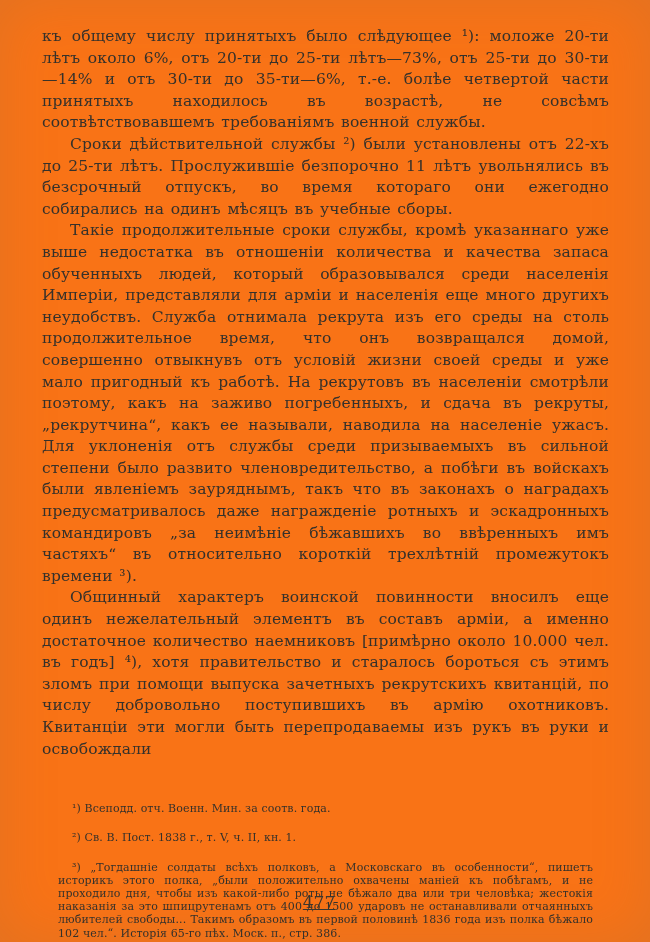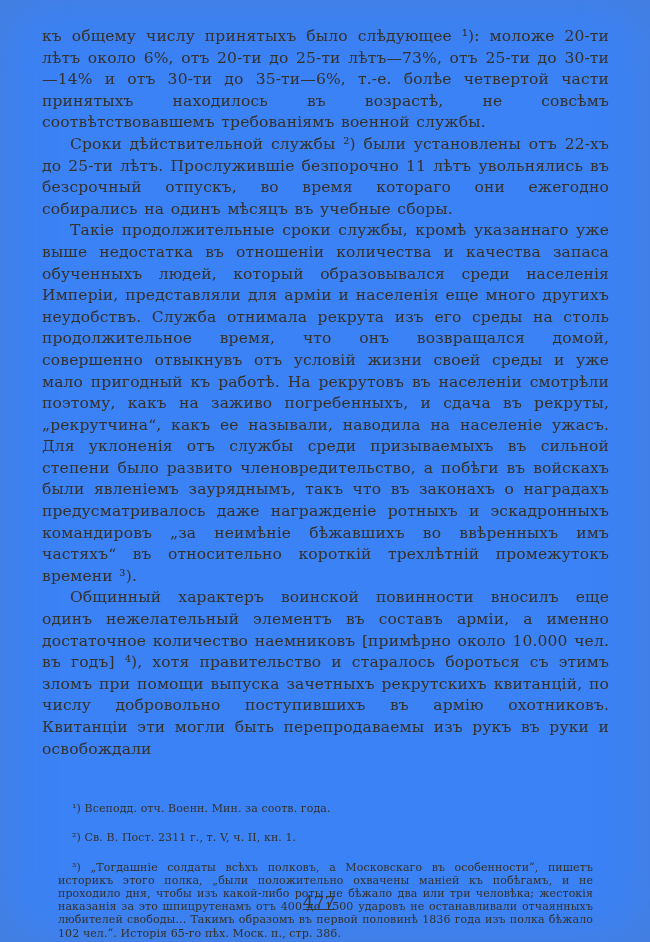--- a/index.html
+++ b/index.html
@@ -5,21 +5,21 @@
   html, body {
     margin: 0;
     padding: 0;
     background: #e8e5de;
   }
   .scan-page {
     position: relative;
     width: 650px;
     height: 942px;
     margin: 0 auto;
-    background: #3b82f6;
+    background: #f97316;
     box-shadow: inset 0 0 60px rgba(120,110,90,0.18);
     box-sizing: border-box;
     padding: 26px 41px 0 42px;
     font-family: "DejaVu Serif", serif;
     color: #35312b;
     overflow: hidden;
   }
   .body-text p.para {
     margin: 0;
     font-size: 15.5px;
@@ -61,20 +61,20 @@
 
   <section class="body-text">
     <p class="para continuation">къ общему числу принятыхъ было слѣдующее ¹): моложе 20-ти лѣтъ около 6%, отъ 20-ти до 25-ти лѣтъ—73%, отъ 25-ти до 30-ти—14% и отъ 30-ти до 35-ти—6%, т.-е. болѣе четвертой части принятыхъ находилось въ возрастѣ, не совсѣмъ соотвѣтствовавшемъ требованіямъ военной службы.</p>
     <p class="para">Сроки дѣйствительной службы ²) были установлены отъ 22-хъ до 25-ти лѣтъ. Прослужившіе безпорочно 11 лѣтъ увольнялись въ безсрочный отпускъ, во время котораго они ежегодно собирались на одинъ мѣсяцъ въ учебные сборы.</p>
     <p class="para">Такіе продолжительные сроки службы, кромѣ указаннаго уже выше недостатка въ отношеніи количества и качества запаса обученныхъ людей, который образовывался среди населенія Имперіи, представляли для арміи и населенія еще много другихъ неудобствъ. Служба отнимала рекрута изъ его среды на столь продолжительное время, что онъ возвращался домой, совершенно отвыкнувъ отъ условій жизни своей среды и уже мало пригодный къ работѣ. На рекрутовъ въ населеніи смотрѣли поэтому, какъ на заживо погребенныхъ, и сдача въ рекруты, „рекрутчина“, какъ ее называли, наводила на населеніе ужасъ. Для уклоненія отъ службы среди призываемыхъ въ сильной степени было развито членовредительство, а побѣги въ войскахъ были явленіемъ зауряднымъ, такъ что въ законахъ о наградахъ предусматривалось даже награжденіе ротныхъ и эскадронныхъ командировъ „за неимѣніе бѣжавшихъ во ввѣренныхъ имъ частяхъ“ въ относительно короткій трехлѣтній промежутокъ времени ³).</p>
     <p class="para">Общинный характеръ воинской повинности вносилъ еще одинъ нежелательный элементъ въ составъ арміи, а именно достаточное количество наемниковъ [примѣрно около 10.000 чел. въ годъ] ⁴), хотя правительство и старалось бороться съ этимъ зломъ при помощи выпуска зачетныхъ рекрутскихъ квитанцій, по числу добровольно поступившихъ въ армію охотниковъ. Квитанціи эти могли быть перепродаваемы изъ рукъ въ руки и освобождали</p>
   </section>
 
   <section class="footnotes">
     <p class="fn">¹) Всеподд. отч. Военн. Мин. за соотв. года.</p>
-    <p class="fn">²) Св. В. Пост. 2311 г., т. V, ч. II, кн. 1.</p>
+    <p class="fn">²) Св. В. Пост. 1838 г., т. V, ч. II, кн. 1.</p>
     <p class="fn">³) „Тогдашніе солдаты всѣхъ полковъ, а Московскаго въ особенности“, пишетъ историкъ этого полка, „были положительно охвачены маніей къ побѣгамъ, и не проходило дня, чтобы изъ какой-либо роты не бѣжало два или три человѣка; жестокія наказанія за это шпицрутенамъ отъ 400 до 1500 ударовъ не останавливали отчаянныхъ любителей свободы... Такимъ образомъ въ первой половинѣ 1836 года изъ полка бѣжало 102 чел.“. Исторія 65-го пѣх. Моск. п., стр. 386.</p>
     <p class="fn">⁴) Петровъ. „Служба военная сила“.</p>
   </section>
 
   <div class="page-number">477</div>
 
 </main>
 
 </body></html>

